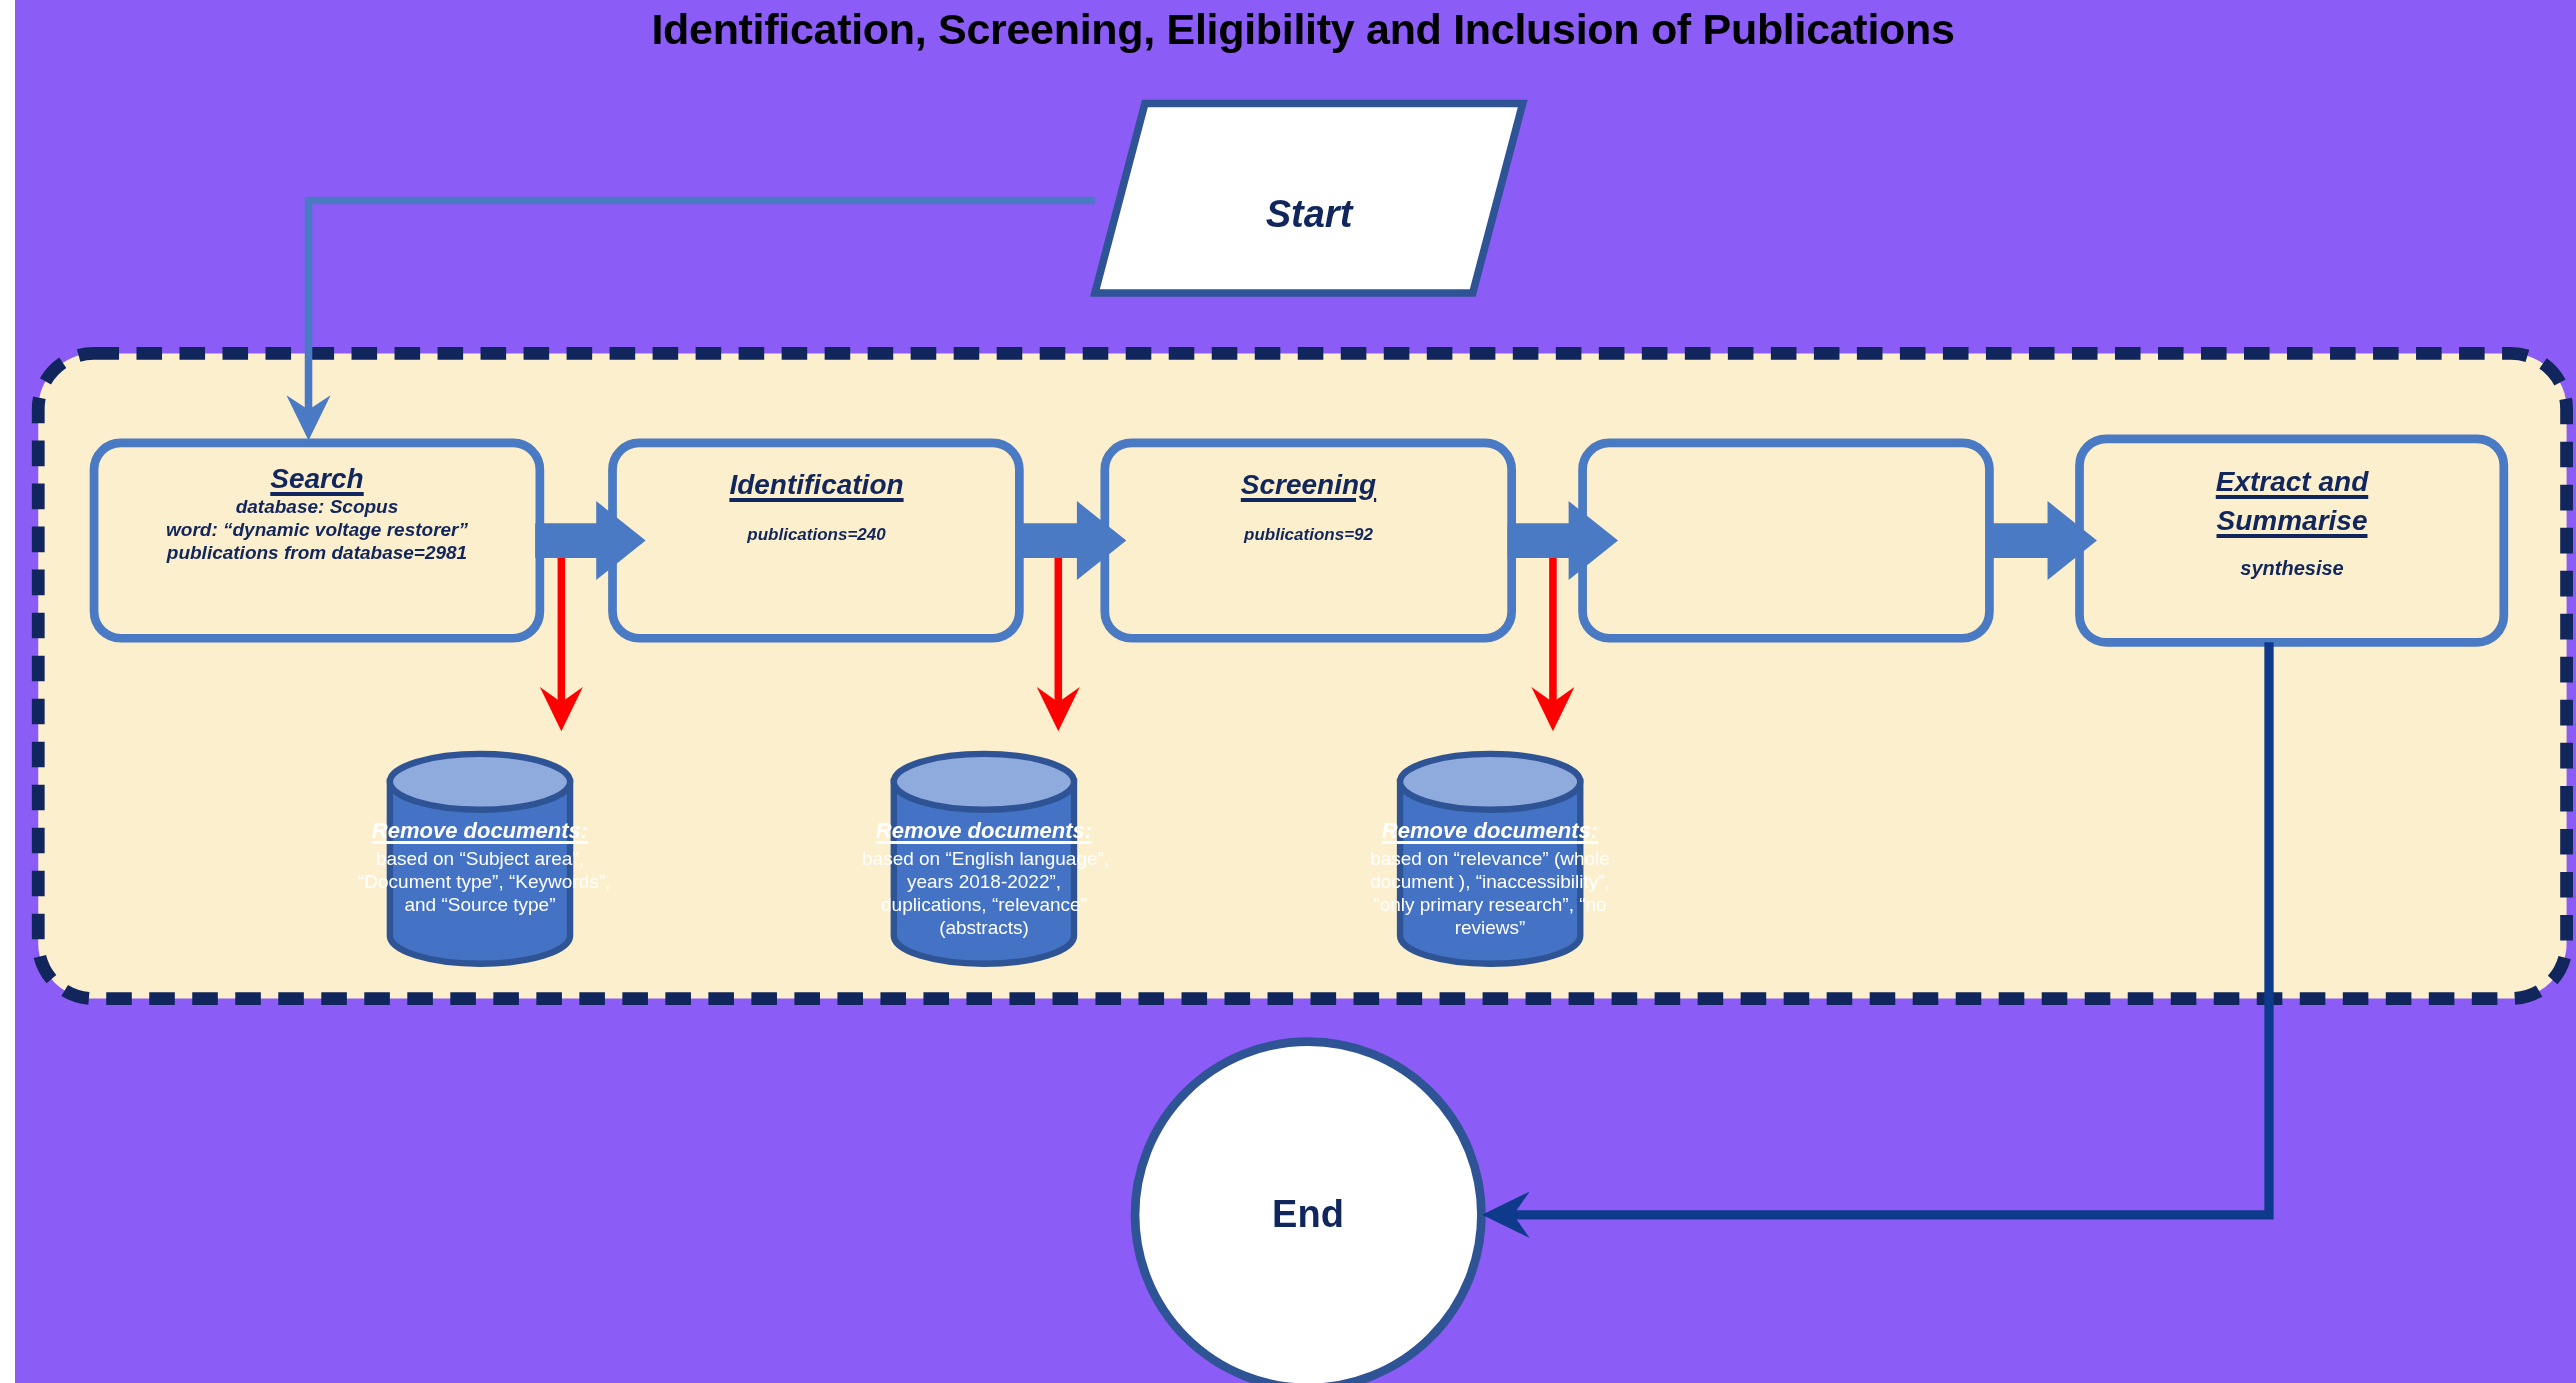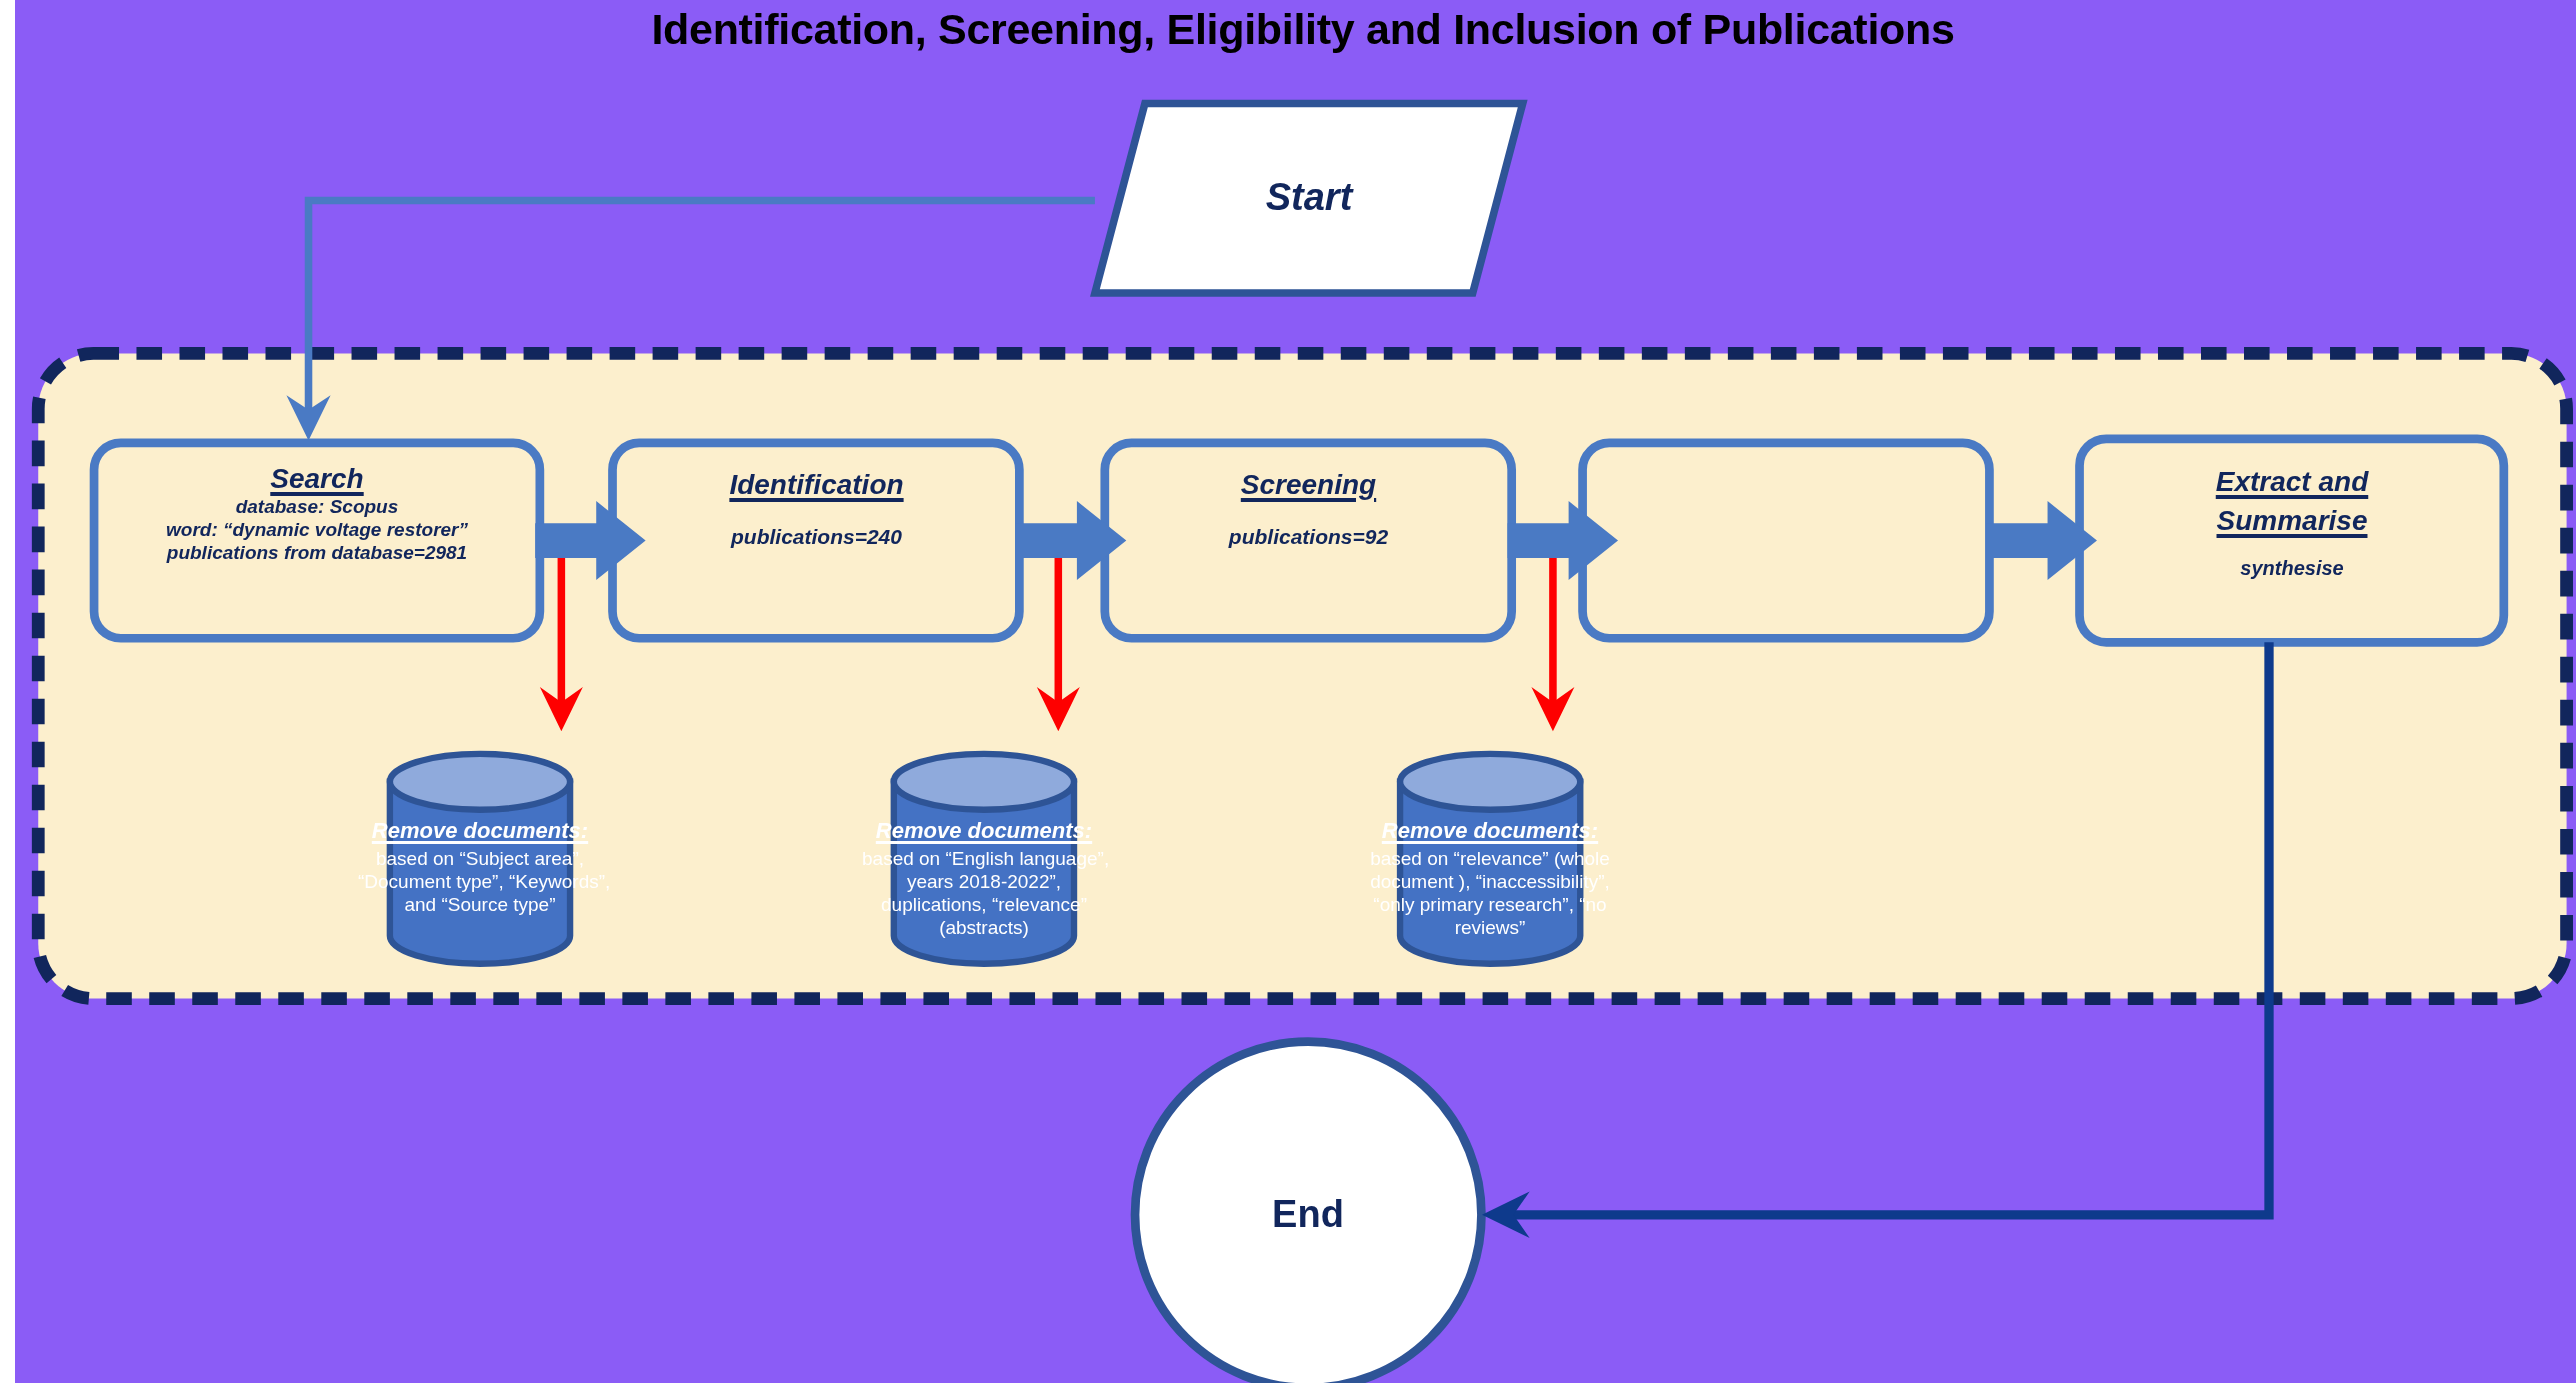--- a/index.html
+++ b/index.html
@@ -74,21 +74,21 @@
     font-size: 28px;
     font-style: italic;
     font-weight: bold;
     text-decoration: underline;
     text-decoration-thickness: 3.5px;
     text-underline-offset: 4.1px;
     color: #11265c;
     display: block;
   }
   .stage-sub {
-    font-size: 21px;
+    font-size: 17px;
     font-style: italic;
     font-weight: bold;
     color: #11265c;
     display: block;
   }
   .stage-sub-small {
     font-size: 19px;
     font-weight: bold;
     color: #11265c;
     display: block;
@@ -176,21 +176,21 @@
     </g>
 
     <circle cx="2225" cy="2090" r="298" fill="#ffffff" stroke="#2e5496" stroke-width="15"></circle>
 
     <path d="M 3878,1105 L 3878,2090 L 2568,2090" fill="none" stroke="#0e3a8c" stroke-width="16"></path>
     <polygon points="2524,2090 2606,2050 2578,2090 2606,2130" fill="#0e3a8c"></polygon>
   </svg>
 
   <div id="title">Identification, Screening, Eligibility and Inclusion of Publications</div>
 
-  <div class="ovl" style="left:1080px; top:176px; width:428px;">
+  <div class="ovl" style="left:1080px; top:193px; width:428px;">
     <div class="node-label-start">Start</div>
   </div>
 
   <div class="ovl" style="left:1120px; top:1193px; width:346px;">
     <div class="node-label-end">End</div>
   </div>
 
   <div class="ovl stage-text" style="left:79px; top:462px; width:446px;">
     <span class="stage-title">Search</span>
     <span class="stage-sub-small">database: Scopus</span>

